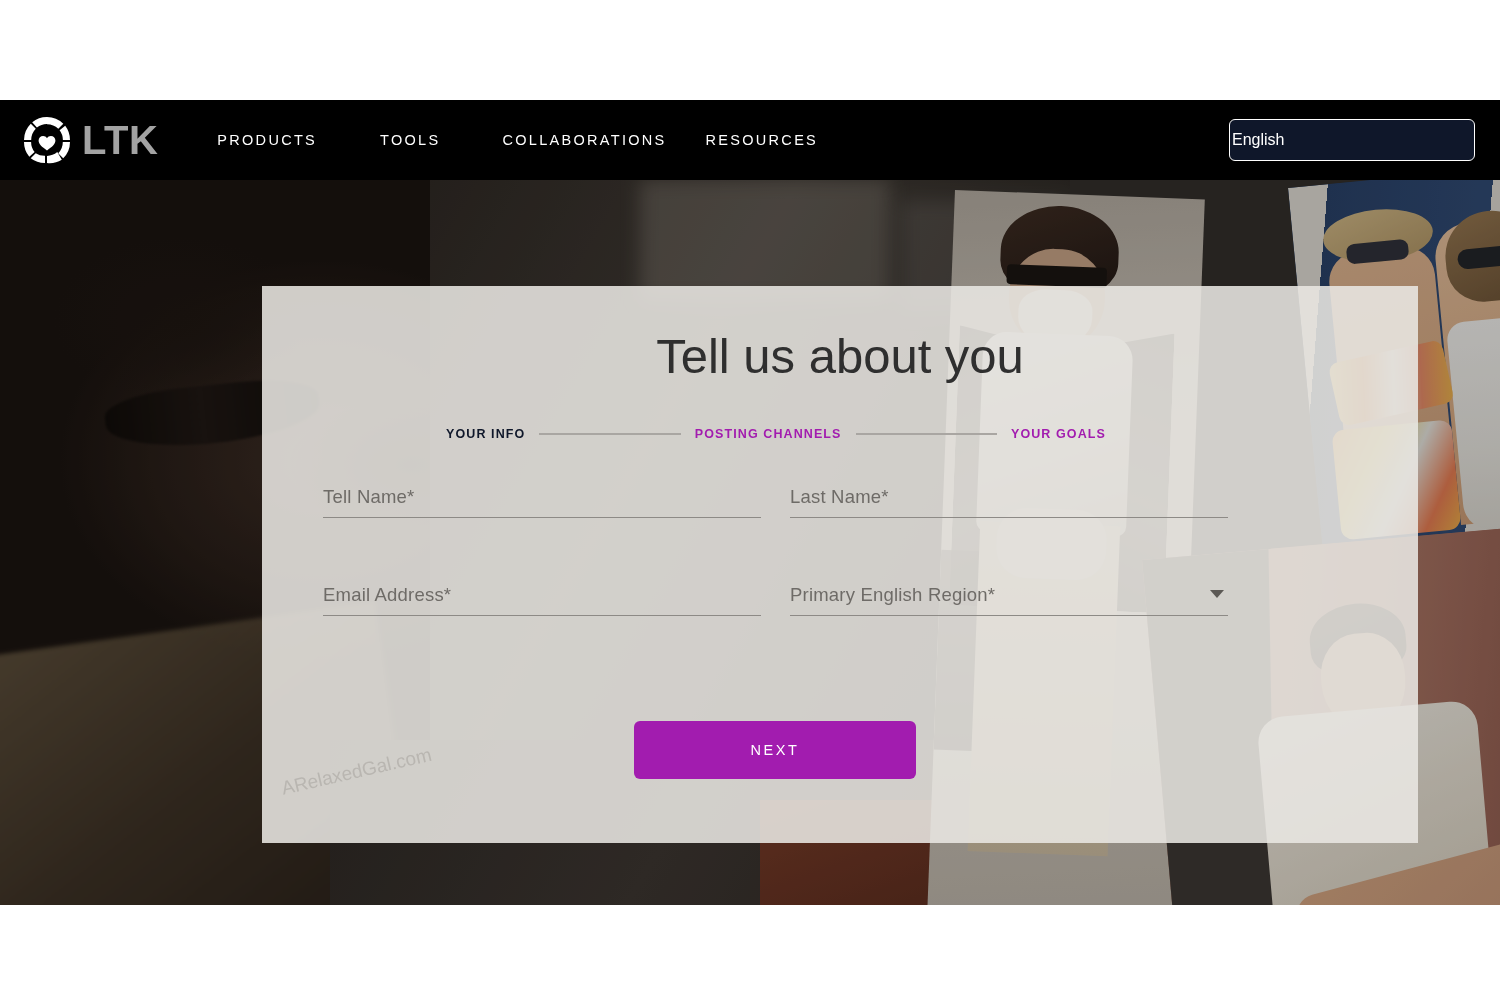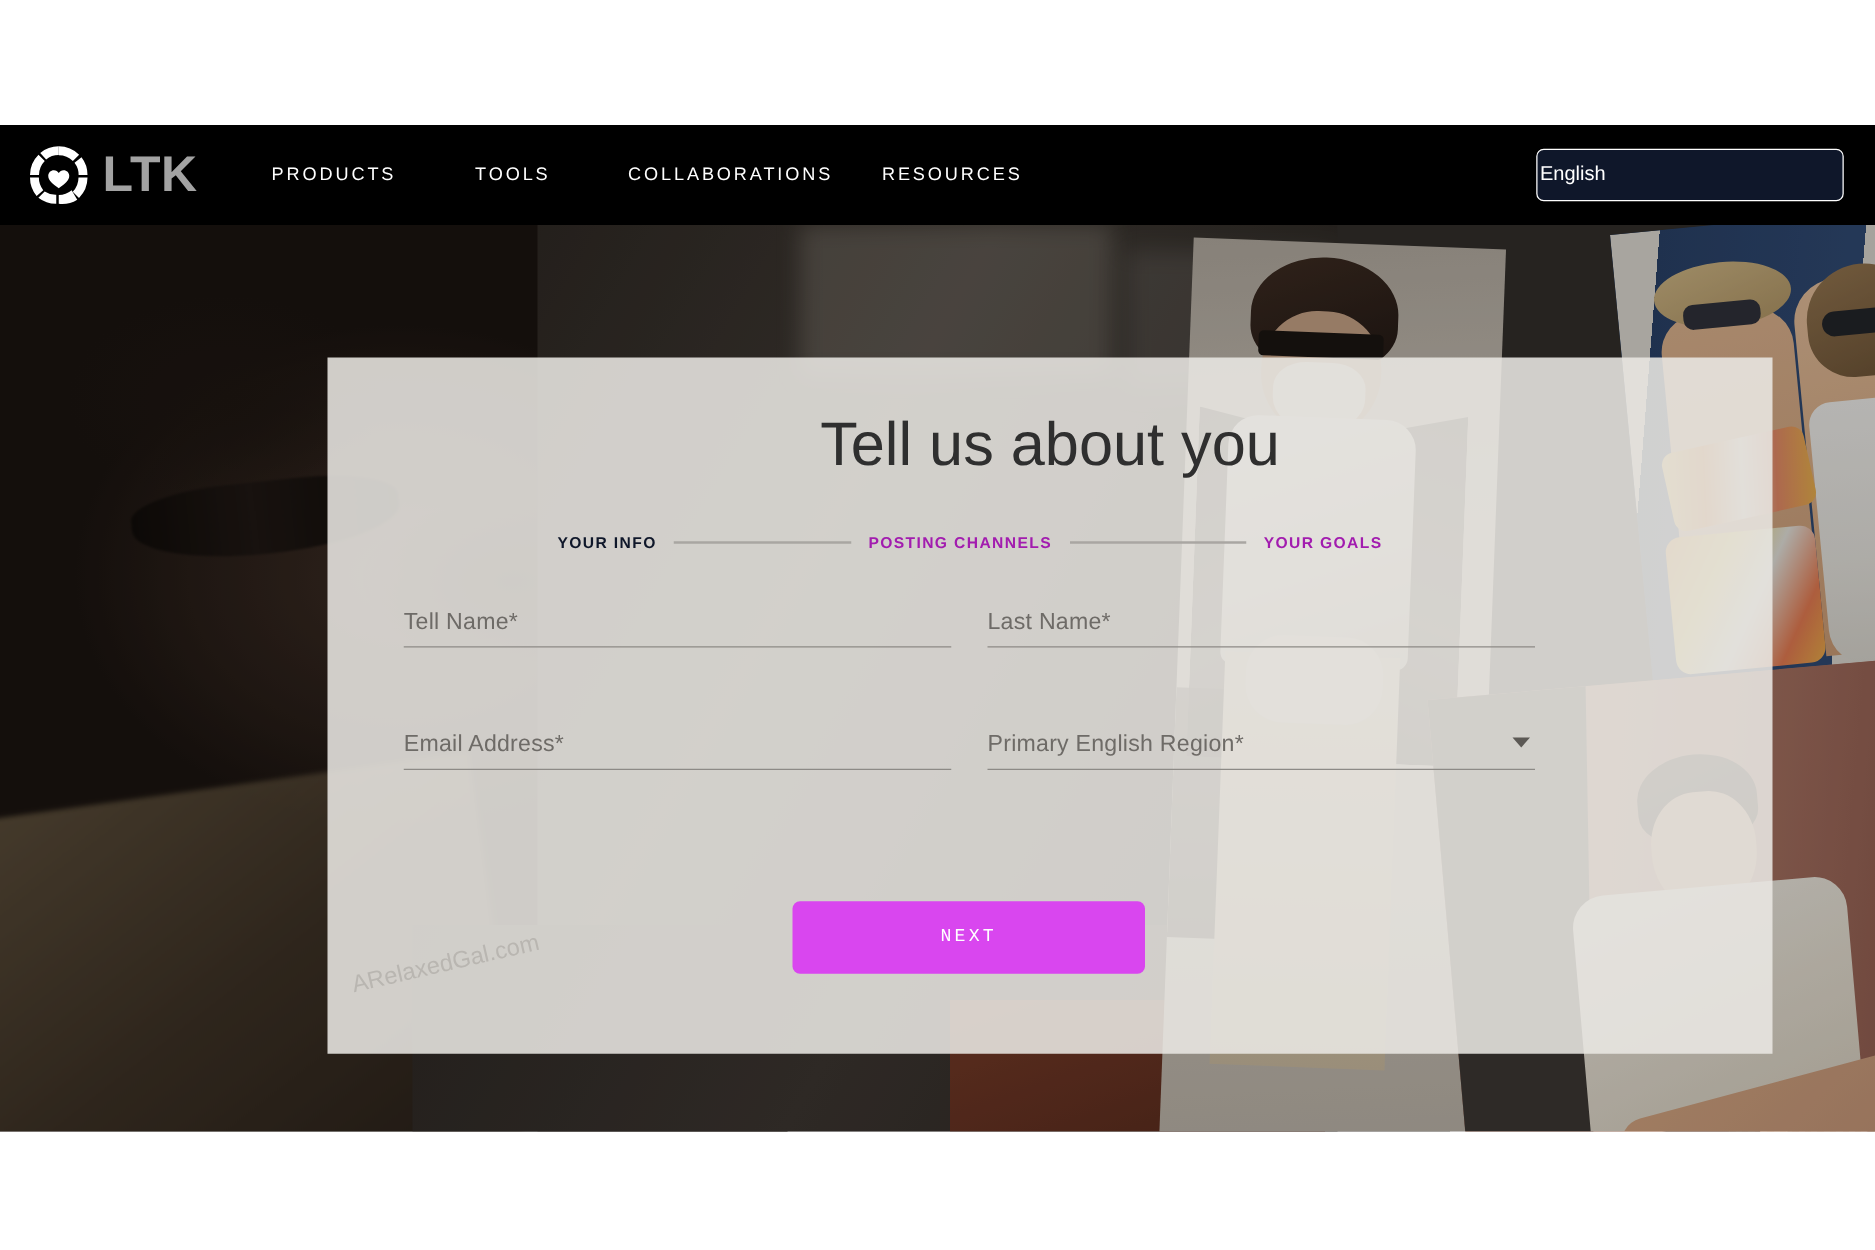--- a/index.html
+++ b/index.html
@@ -352,29 +352,29 @@
     border-right: 7px solid transparent;
     border-top: 8px solid #5c5955;
   }
 
   .next-btn {
     position: absolute;
     left: 372px;
     top: 435px;
     width: 282px;
     height: 58px;
-    background: #d946ef;
+    background: #a21caf;
     color: #ffffff;
     border: none;
     border-radius: 6px;
     font-size: 14.5px;
     letter-spacing: 2.6px;
     font-weight: 400;
     cursor: pointer;
-    font-family: Liberation Mono, monospace;
+    font-family: Liberation Sans, sans-serif;
   }
 
   .watermark {
     position: absolute;
     left: 20px;
     top: 492px;
     font-size: 19px;
     color: #b9b6b1;
     transform: rotate(-13deg);
     transform-origin: left center;

